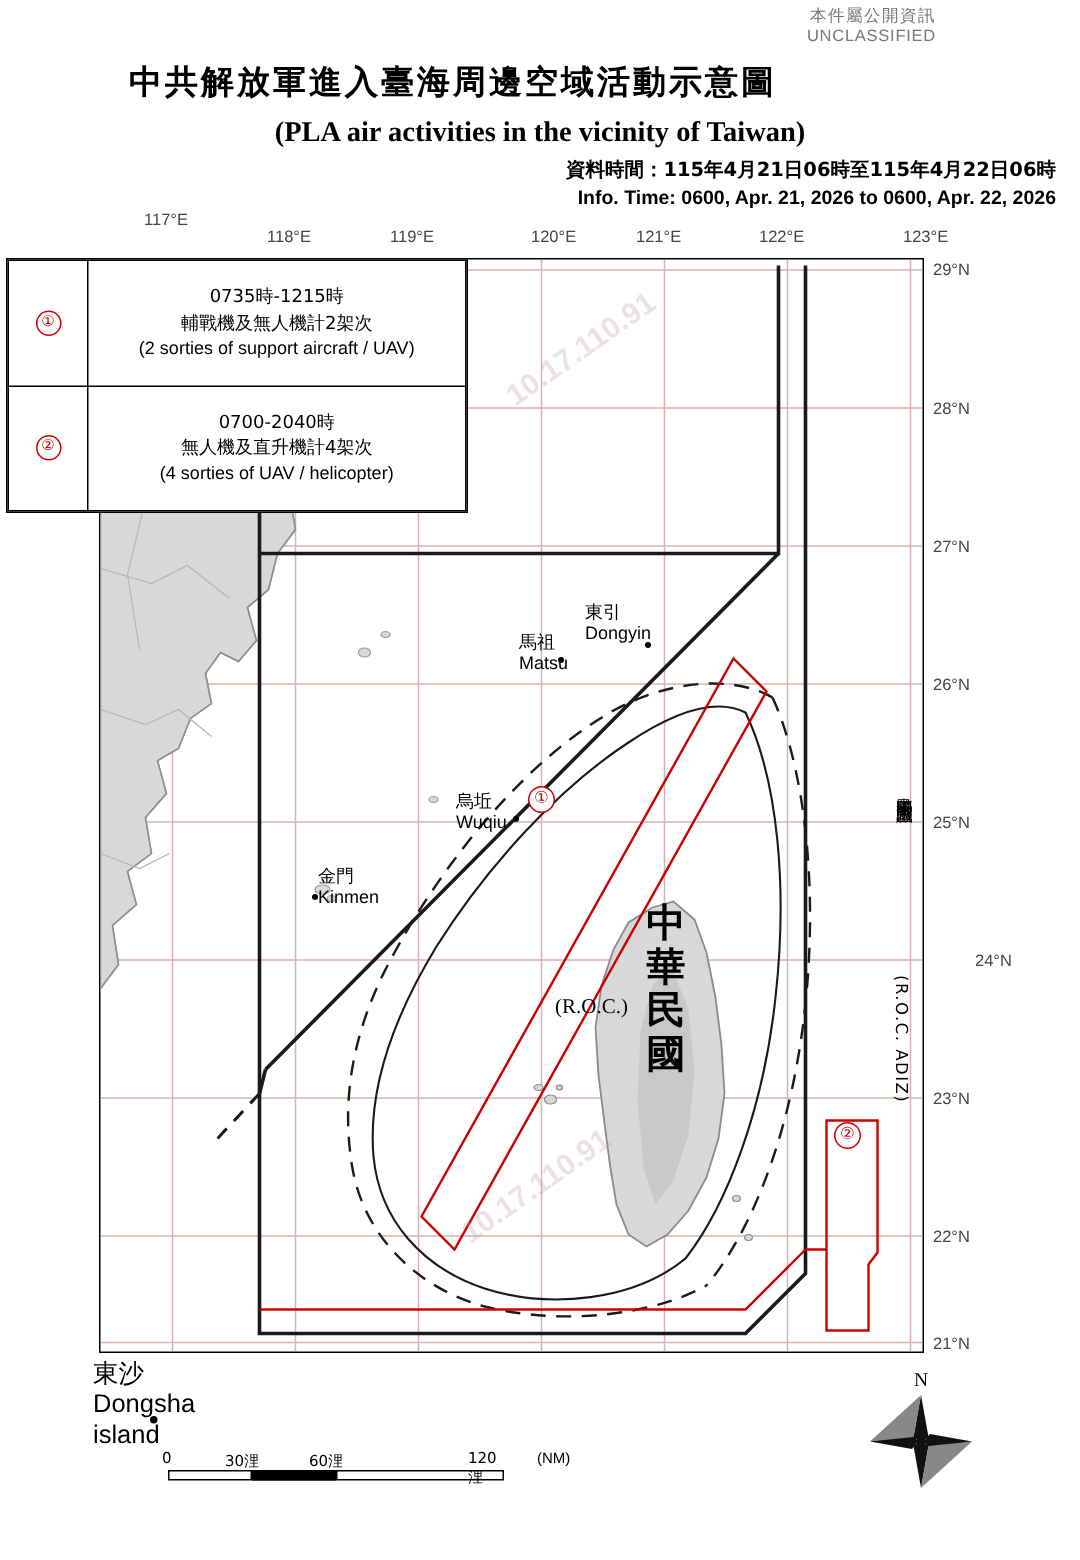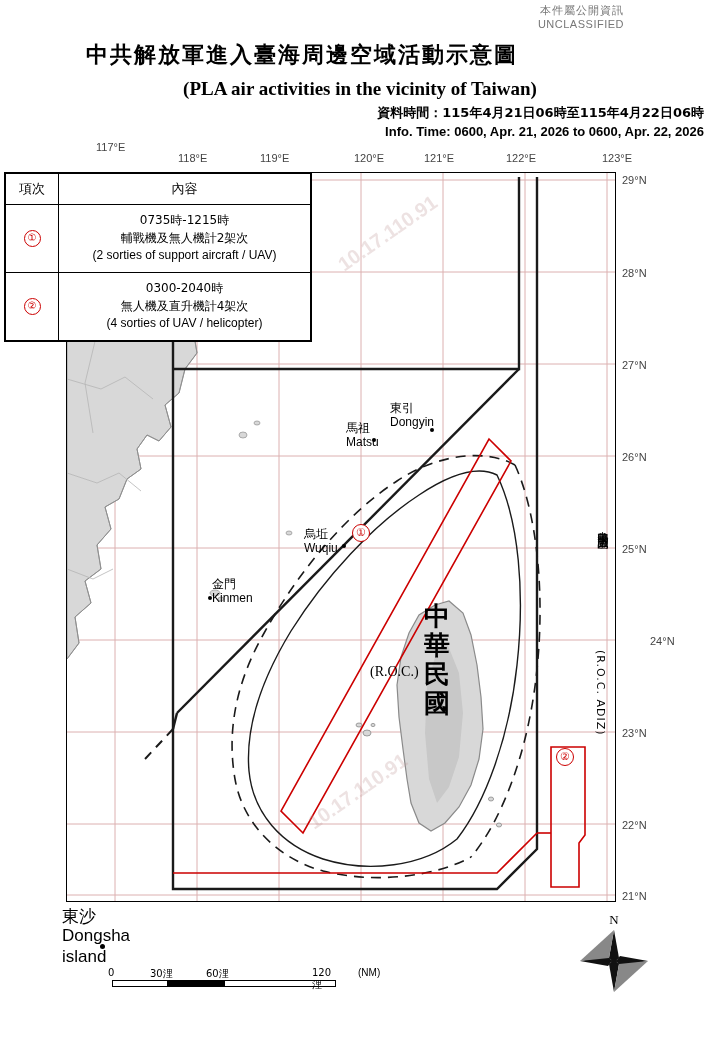--- a/index.html
+++ b/index.html
@@ -69,21 +69,21 @@
     display:inline-block;width:15px;height:15px;border:1px solid #c00;
     border-radius:50%;color:#c00;font-size:10px;line-height:14px;text-align:center;
   }
 
   
   .plabel{position:absolute;font-size:12px;line-height:1.15;z-index:20;}
   .plabel .cn{font-family:"DejaVu Sans",sans-serif;}
   .dot{position:absolute;width:4px;height:4px;background:#000;border-radius:50%;z-index:21;}
 
   .roc-label{
-    position:absolute;z-index:20;text-align:left;
+    position:absolute;z-index:20;text-align:center;
     font-family:"DejaVu Serif", serif;font-size:26px;font-weight:bold;line-height:1.12;
   }
   .roc-sub{
     position:absolute;z-index:20;font-family:"Liberation Serif",serif;font-size:14px;
   }
   .adiz-label{
     position:absolute;z-index:20;
     writing-mode:vertical-rl;font-family:"DejaVu Sans",sans-serif;font-size:11px;
     letter-spacing:1px;
   }
@@ -245,40 +245,36 @@
 
     </svg>
   </div>
 
   <div class="wm" style="left:330px;top:222px;">10.17.110.91</div>
   <div class="wm" style="left:300px;top:780px;">10.17.110.91</div>
 
   <div class="legend">
     <table>
       <tbody>
-          <tr>
-        <td class="col-a hdr cn">項次</td>
-        <td class="hdr cn">內容</td>
-      </tr>
       <tr>
         <td class="col-a">
           <span class="circ">①</span>
         </td>
         <td class="cell-txt">
           <div class="cn">0735時-1215時</div>
           <div class="cn">輔戰機及無人機計2架次</div>
           <div>(2 sorties of support aircraft / UAV)</div>
         </td>
       </tr>
       <tr>
         <td class="col-a">
           <span class="circ">②</span>
         </td>
         <td class="cell-txt">
-          <div class="cn">0300-2040時</div>
+          <div class="cn">0700-2040時</div>
           <div class="cn">無人機及直升機計4架次</div>
           <div>(4 sorties of UAV / helicopter)</div>
         </td>
       </tr>
     </tbody>
       </table>
   </div>
 
   <div class="plabel" style="left:390px;top:402px;">
     <div class="cn">東引</div>

